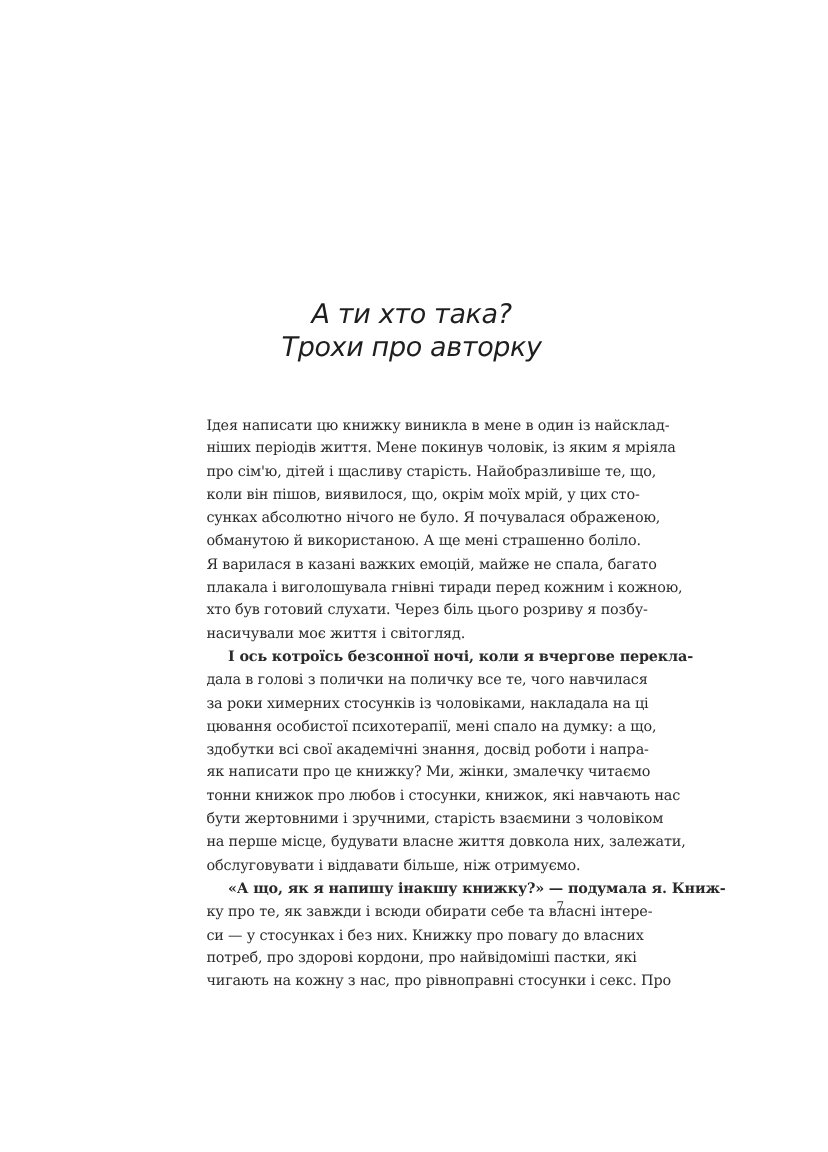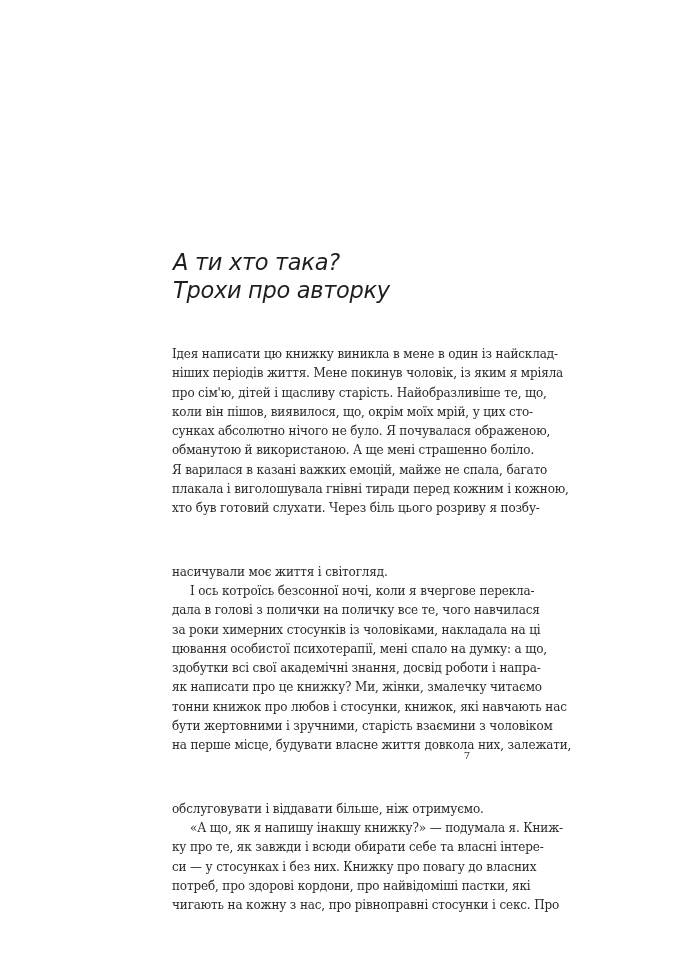--- a/index.html
+++ b/index.html
@@ -25,20 +25,21 @@
     top: 248px;
     width: 340px;
     font-family: "DejaVu Sans", sans-serif;
     font-style: italic;
     font-size: 22.5px;
     line-height: 28px;
     color: #1e1e1e;
     letter-spacing: -0.3px;
     margin: 0;
     font-weight: normal;
+    text-align: center;
   }
   .chapter-title span { display: block; white-space: nowrap; }
   .body-text {
     position: absolute;
     left: 172px;
     top: 345px;
     width: 316px;
     font-family: "DejaVu Serif", serif;
     font-size: 12px;
     line-height: 19.3px;
@@ -47,24 +48,24 @@
   }
   .body-text .line {
     display: block;
     white-space: nowrap;
     text-align: justify;
     text-align-last: justify;
     height: 19.3px;
   }
   .body-text .line.last {
     text-align-last: left;
-    margin-top: 44px;
   }
   .body-text .line.indent {
     padding-left: 18px;
+    font-weight: bold;
   }
   .page-number {
     position: absolute;
     left: 462px;
     top: 750px;
     width: 10px;
     font-family: "DejaVu Serif", serif;
     font-size: 10px;
     color: #333333;
     text-align: center;

